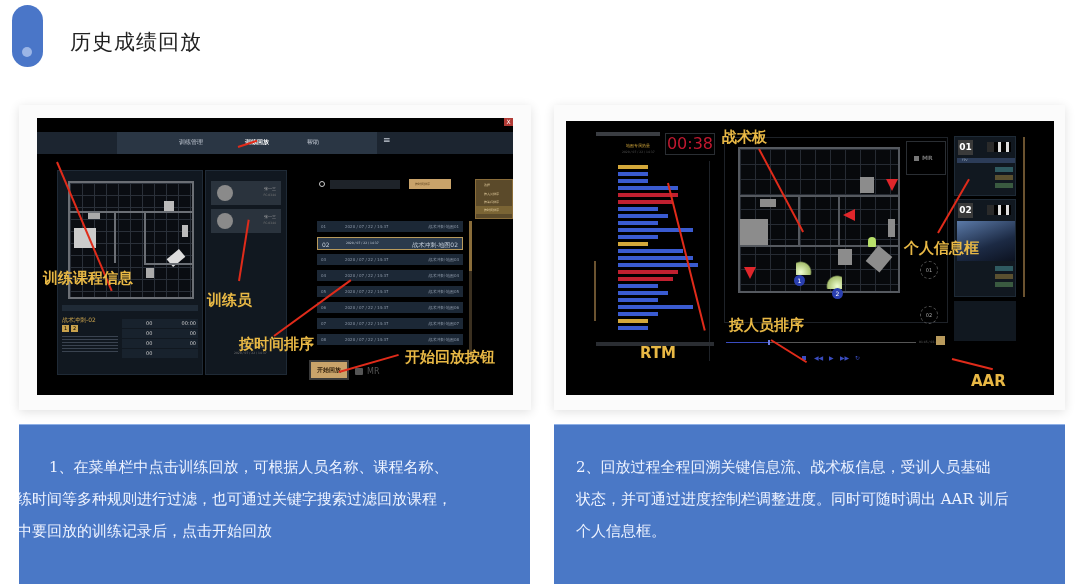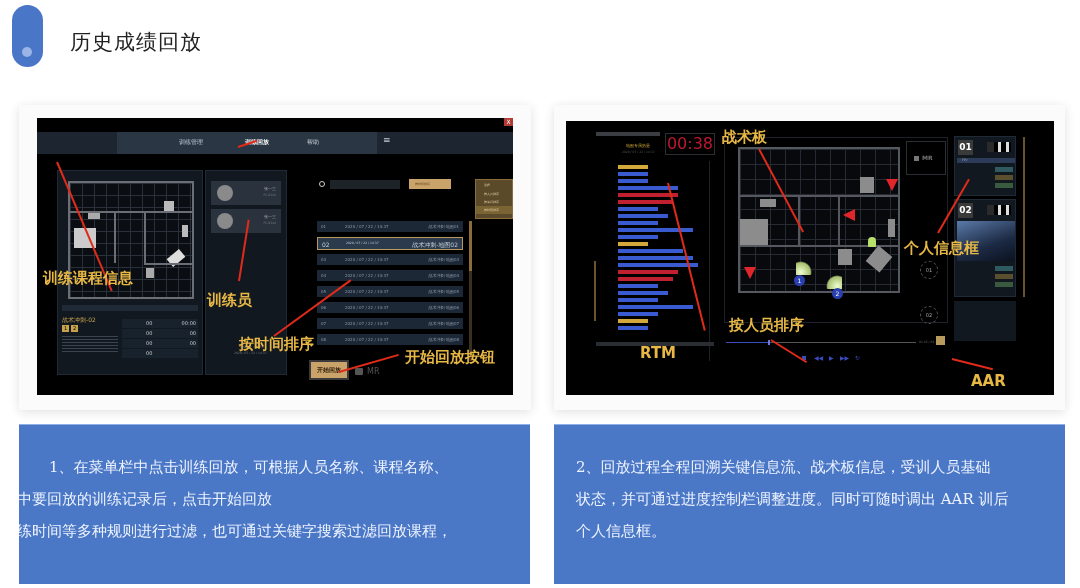--- a/index.html
+++ b/index.html
@@ -276,20 +276,20 @@
   <div class="arrow" style="left:398px;top:253px;width:42px;transform:rotate(14deg)"></div>
   <div class="lbl" style="left:168px;top:23px">战术板</div>
   <div class="lbl" style="left:350px;top:134px">个人信息框</div>
   <div class="lbl" style="left:86px;top:239px">RTM</div>
   <div class="lbl" style="left:175px;top:211px">按人员排序</div>
   <div class="lbl" style="left:417px;top:267px">AAR</div>
 </div>
 
 <div class="desc" style="left:19px;top:424px;width:511px;height:160px;padding-top:26px;overflow:hidden">
   <p style="padding-left:30px">1、在菜单栏中点击训练回放，可根据人员名称、课程名称、</p>
+  <p style="margin-left:-2px">练时间等多种规则进行过滤，也可通过关键字搜索过滤回放课程，</p>
   <p style="margin-left:-2px">中要回放的训练记录后，点击开始回放</p>
-  <p style="margin-left:-2px">练时间等多种规则进行过滤，也可通过关键字搜索过滤回放课程，</p>
 </div>
 <div class="desc" style="left:554px;top:424px;width:511px;height:160px;padding-top:26px;padding-left:22px;overflow:hidden">
   <p>2、回放过程全程回溯关键信息流、战术板信息，受训人员基础</p>
   <p>状态，并可通过进度控制栏调整进度。同时可随时调出 AAR 训后</p>
   <p>个人信息框。</p>
 </div>
 
 </body></html>

